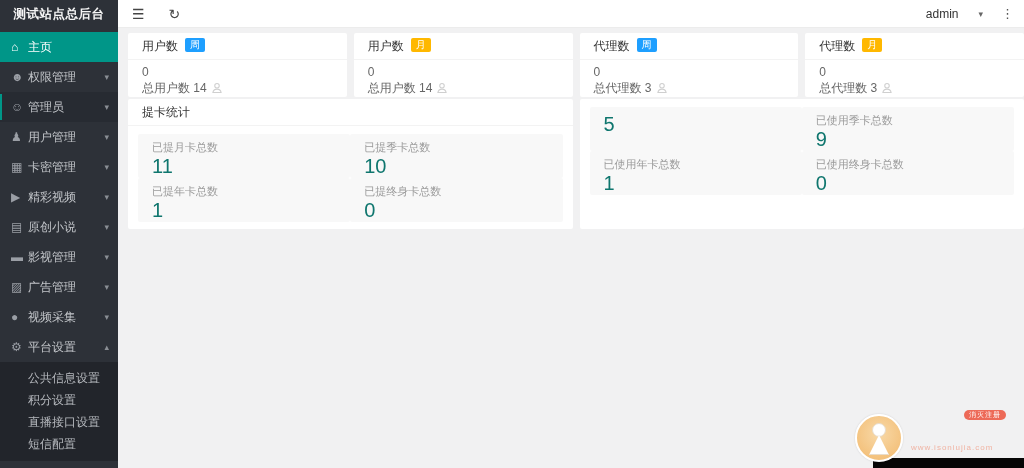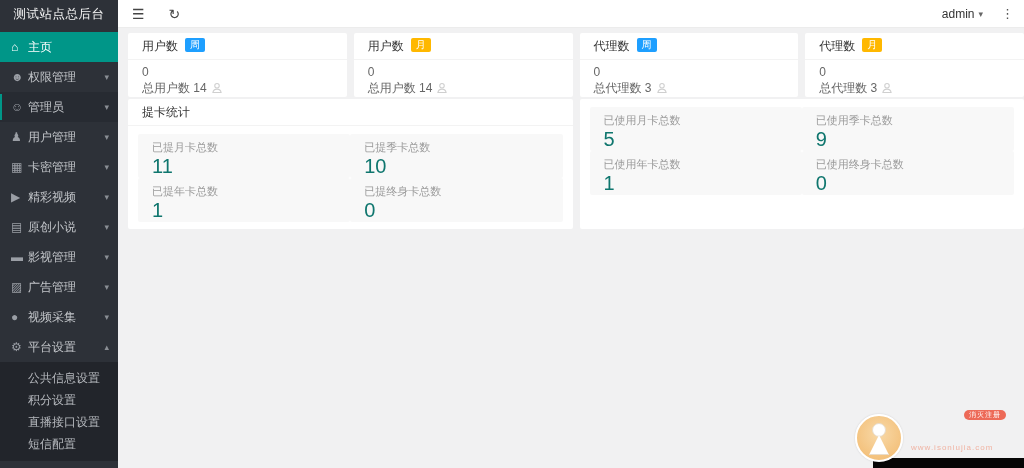--- a/index.html
+++ b/index.html
@@ -3,21 +3,21 @@
 <meta charset="utf-8">
 <style>
   * { margin:0; padding:0; box-sizing:border-box; }
   html,body { width:1024px; height:468px; overflow:hidden;
     font-family:"Liberation Sans","DejaVu Sans",sans-serif; background:#f1f1f2; }
 
   
   .sidebar { position:absolute; left:0; top:0; width:118px; height:468px;
     background:#2d3138; z-index:5; }
   .brand { height:28px; line-height:28px; text-align:center; color:#f5f5f5;
-    font-size:12.5px; font-weight:normal; letter-spacing:.5px; }
+    font-size:12.5px; font-weight:bold; letter-spacing:.5px; }
   .nav { margin-top:4px; }
   .nav-item { position:relative; height:30px; display:flex; align-items:center;
     padding:0 9px 0 11px; color:#c2c5c9; font-size:12px; cursor:pointer; }
   .nav-item .glyph { width:17px; font-size:12px; color:#9a9ea5; flex:none; }
   .nav-item .lbl { flex:1; white-space:nowrap; overflow:hidden; }
   .nav-item .caret { font-size:9px; color:#8a8e94; margin-left:4px; }
   .nav-item.active { background:#009688; color:#fff; }
   .nav-item.active .glyph { color:#fff; }
   .nav-item.child-active { background:#272b32; }
   .nav-item.child-active::before { content:""; position:absolute; left:0; top:2px;
@@ -27,21 +27,21 @@
     color:#b6b9be; cursor:pointer; white-space:nowrap; }
 
   
   .topbar { position:absolute; left:118px; right:0; top:0; height:28px;
     background:#fff; border-bottom:1px solid #ececec; display:flex;
     align-items:center; padding:0 10px 0 14px; }
   .tb-icon { font-size:14px; color:#454545; cursor:pointer; margin-right:24px;
     line-height:1; }
   .tb-right { margin-left:auto; display:flex; align-items:center; }
   .tb-user { font-size:12px; color:#333; cursor:pointer; display:flex;
-    align-items:center; gap:4px; }
+    align-items:center; gap:20px; }
   .tb-user .caret { font-size:9px; color:#666; }
   .tb-more { font-size:13px; color:#555; margin-left:18px; cursor:pointer; }
 
   
   .main { position:absolute; left:118px; top:28px; right:0; bottom:0;
     padding:5px 0 0 10px; }
   .cards { display:grid; grid-template-columns:repeat(4,1fr); gap:7px; }
   .card { background:#fff; border-radius:2px; height:64px; }
   .card-head { display:flex; align-items:flex-start; gap:7px; padding:5px 14px 4px;
     border-bottom:1px solid #f3f3f3; font-size:12px; color:#333; }
@@ -271,21 +271,20 @@
         <div class="tile">
           <div class="tile-label">已提终身卡总数</div>
           <div class="tile-value">0</div>
         </div>
       </div>
     </div>
 
     <div class="panel">
       <div class="panel-body">
         <div class="tile">
-          <div class="tile-label">已使用月卡总数</div>
           <div class="tile-value">5</div>
         </div>
         <div class="tile">
           <div class="tile-label">已使用季卡总数</div>
           <div class="tile-value">9</div>
         </div>
         <div class="tile">
           <div class="tile-label">已使用年卡总数</div>
           <div class="tile-value">1</div>
         </div>

